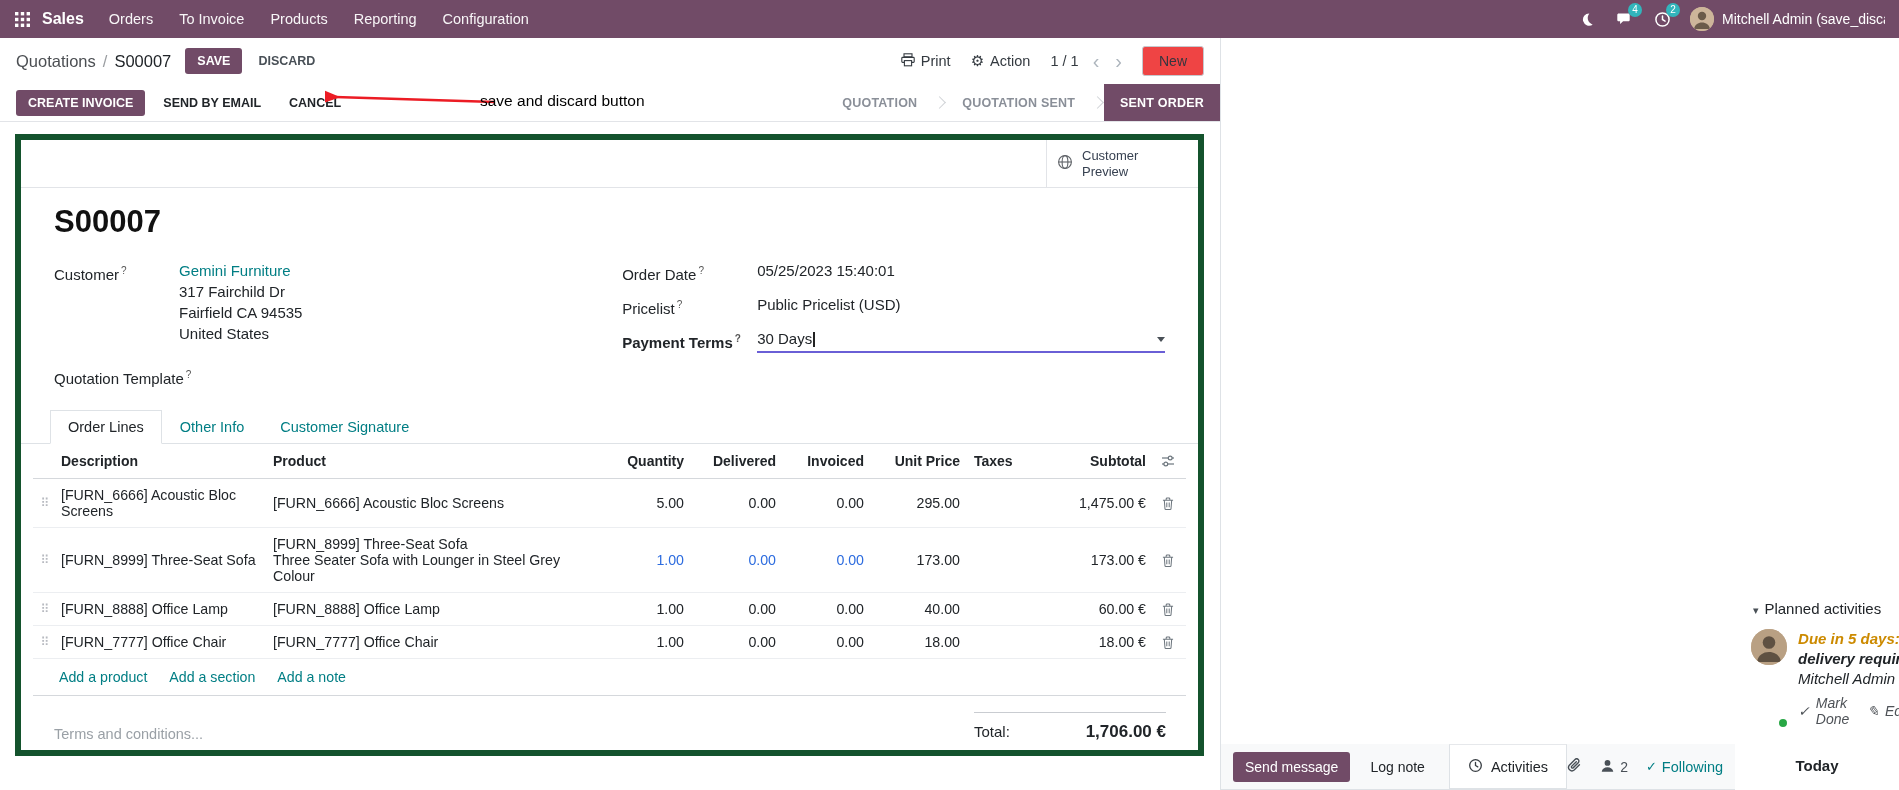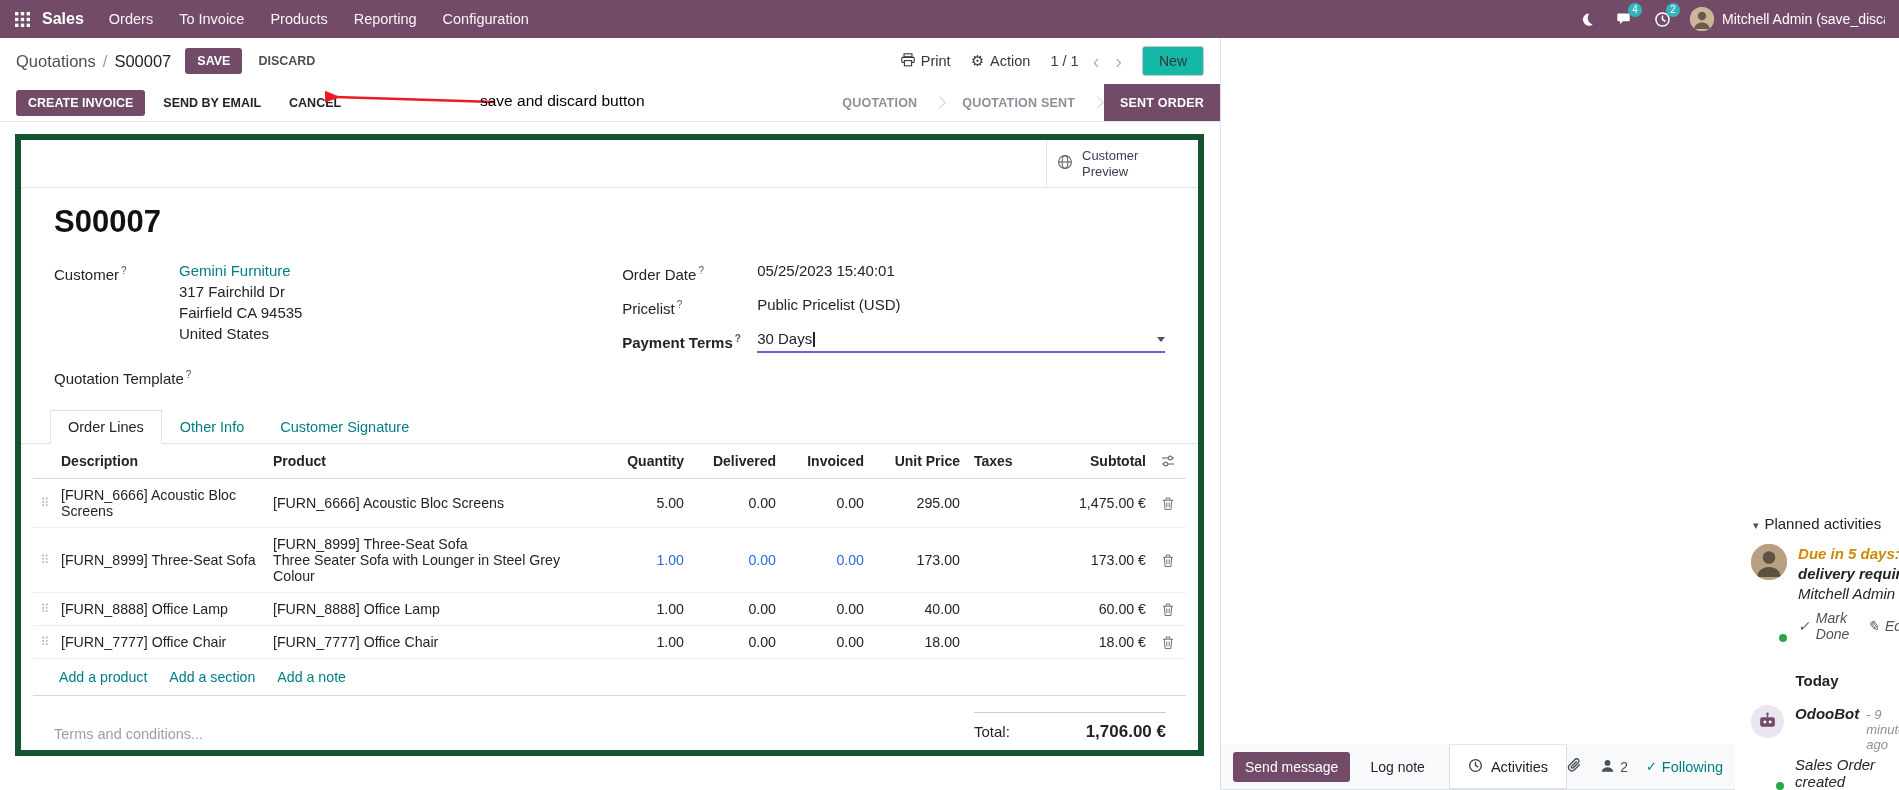--- a/index.html
+++ b/index.html
@@ -31,21 +31,21 @@
   .bc-sep { color:#9a9da1; }
   .bc-current { color:#212529; }
   .btn { border:none; border-radius:3px; cursor:pointer; font-family:inherit; }
   .btn-save { background:#714B67; color:#fff; font-size:12.5px; font-weight:700; padding:6px 12px; margin-left:14px; }
   .btn-discard { background:transparent; color:#495057; font-size:12.5px; font-weight:700; padding:6px 10px; margin-left:6px; }
   .cp-right { margin-left:auto; display:flex; align-items:center; gap:20px; }
   .cp-tool { display:flex; align-items:center; gap:6px; font-size:14.5px; color:#343a40; cursor:pointer;justify-content:flex-end; }
   .pager { display:flex; align-items:center; gap:14px; font-size:14.5px; color:#343a40; }
   .pager-arrows { display:flex; gap:16px; font-size:20px; color:#adb5bd; }
   .pager-arrows span { cursor:pointer; line-height:1; }
-  .btn-new { background:#14b8a6; border:1px solid #c6c9ce; color:#35363f; font-size:14px; font-weight:500; padding:6px 16px; }
+  .btn-new { background:#ef4444; border:1px solid #c6c9ce; color:#35363f; font-size:14px; font-weight:500; padding:6px 16px; }
   .annot-svg { position:absolute; left:325px; top:50px; pointer-events:none; }
   .annot-text { position:absolute; left:480px; top:54px; font-size:15.5px; color:#000; }
 
   
   .statusbar { height:38px; display:flex; align-items:stretch; border-bottom:1px solid #e2e4e8; }
   .sb-left { display:flex; align-items:center; gap:8px; padding-left:16px; }
   .btn-primary { background:#714B67; color:#fff; font-size:12.5px; font-weight:700; padding:6px 12px; }
   .btn-flat { background:transparent; color:#212529; font-size:12.5px; font-weight:700; padding:6px 10px; }
   .sb-states { margin-left:auto; display:flex; align-items:stretch; }
   .sb-state { display:flex; align-items:center; padding:0 16px; font-size:12.5px; font-weight:600;
@@ -515,36 +515,15 @@
             <span class="act-btn">
                 <span>✕</span>
                 <span>Cancel</span>
               </span>
           </div>
         </div>
       </div>
 
       <div class="today">Today</div>
 
-      <div class="message">
-        <div class="av-wrap">
-          <span class="avatar" style="width:33px;height:33px;background:#e9e6ef;display:flex;align-items:center;justify-content:center;">
-            <svg width="21" height="21" viewBox="0 0 20 20">
-                <rect x="3" y="6" width="14" height="9" rx="2" fill="#714B67"></rect>
-                <circle cx="7.5" cy="10.5" r="1.4" fill="#fff"></circle>
-                <circle cx="12.5" cy="10.5" r="1.4" fill="#fff"></circle>
-                <rect x="9.3" y="3" width="1.4" height="3" fill="#714B67"></rect>
-                <circle cx="10" cy="2.6" r="1.2" fill="#714B67"></circle>
-              </svg>
-          </span>
-          <span class="badge-dot"></span>
-        </div>
-        <div>
-          <div class="msg-head">
-            <span class="msg-author">OdooBot</span>
-            <span class="msg-time">- 9 minutes ago</span>
-          </div>
-          <div class="msg-body">Sales Order created</div>
-        </div>
-      </div>
     </div>
   </div>
 </div>
 
 </body></html>

